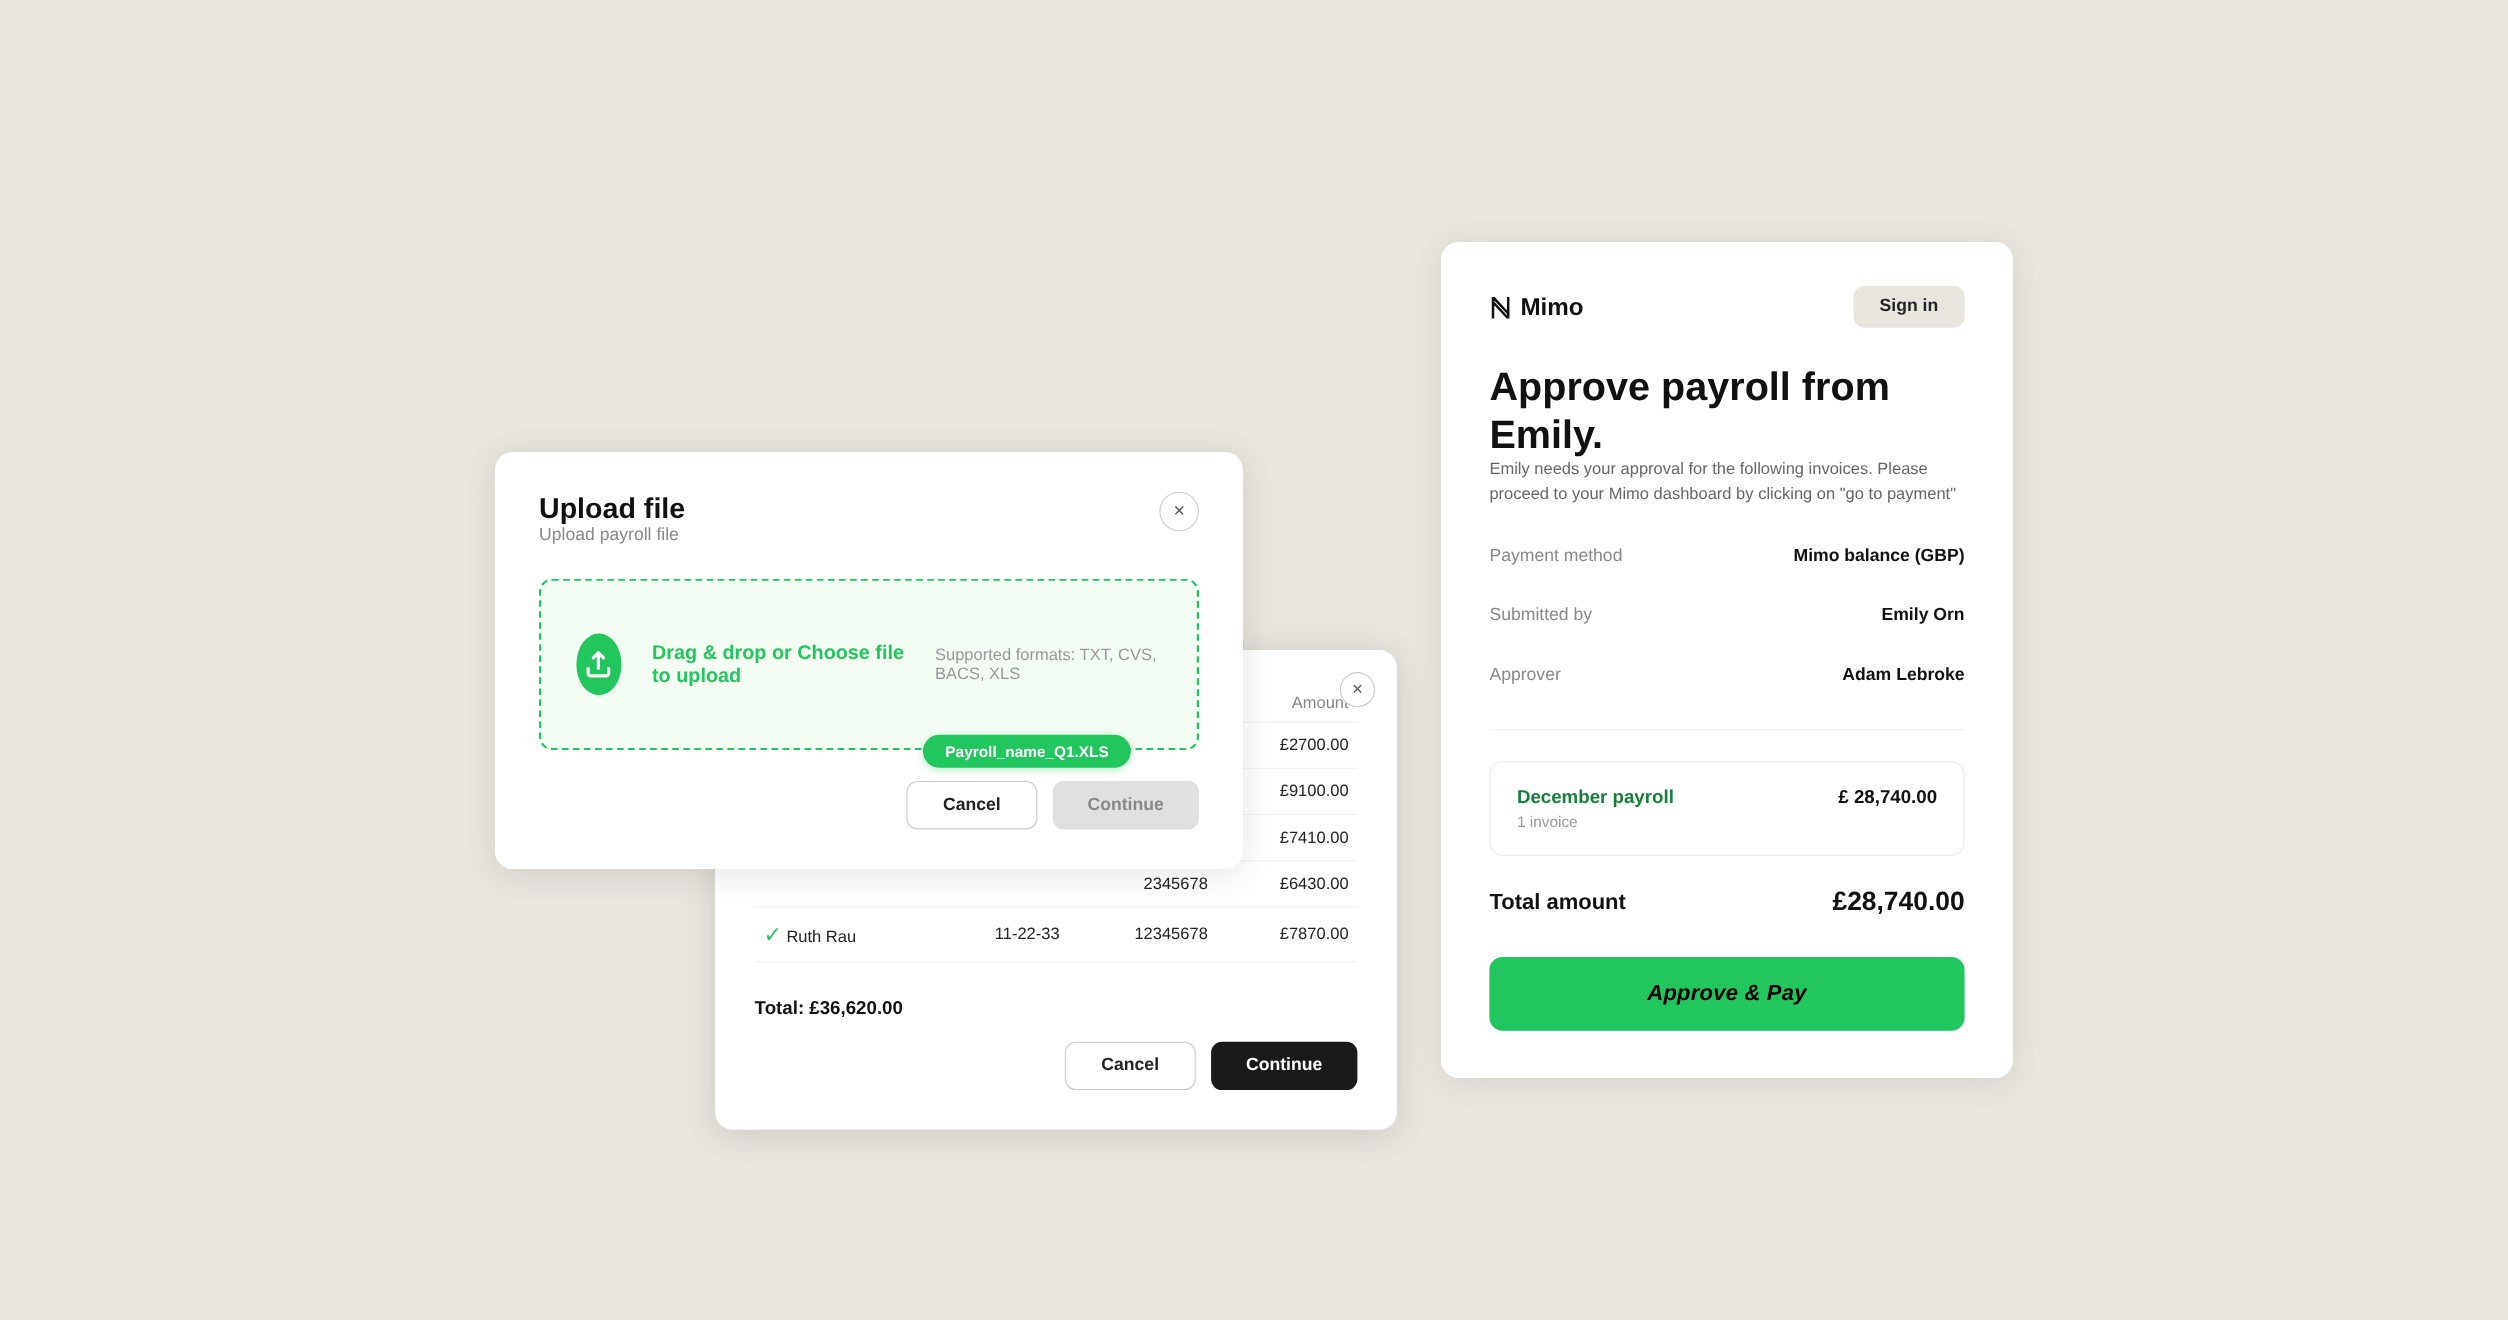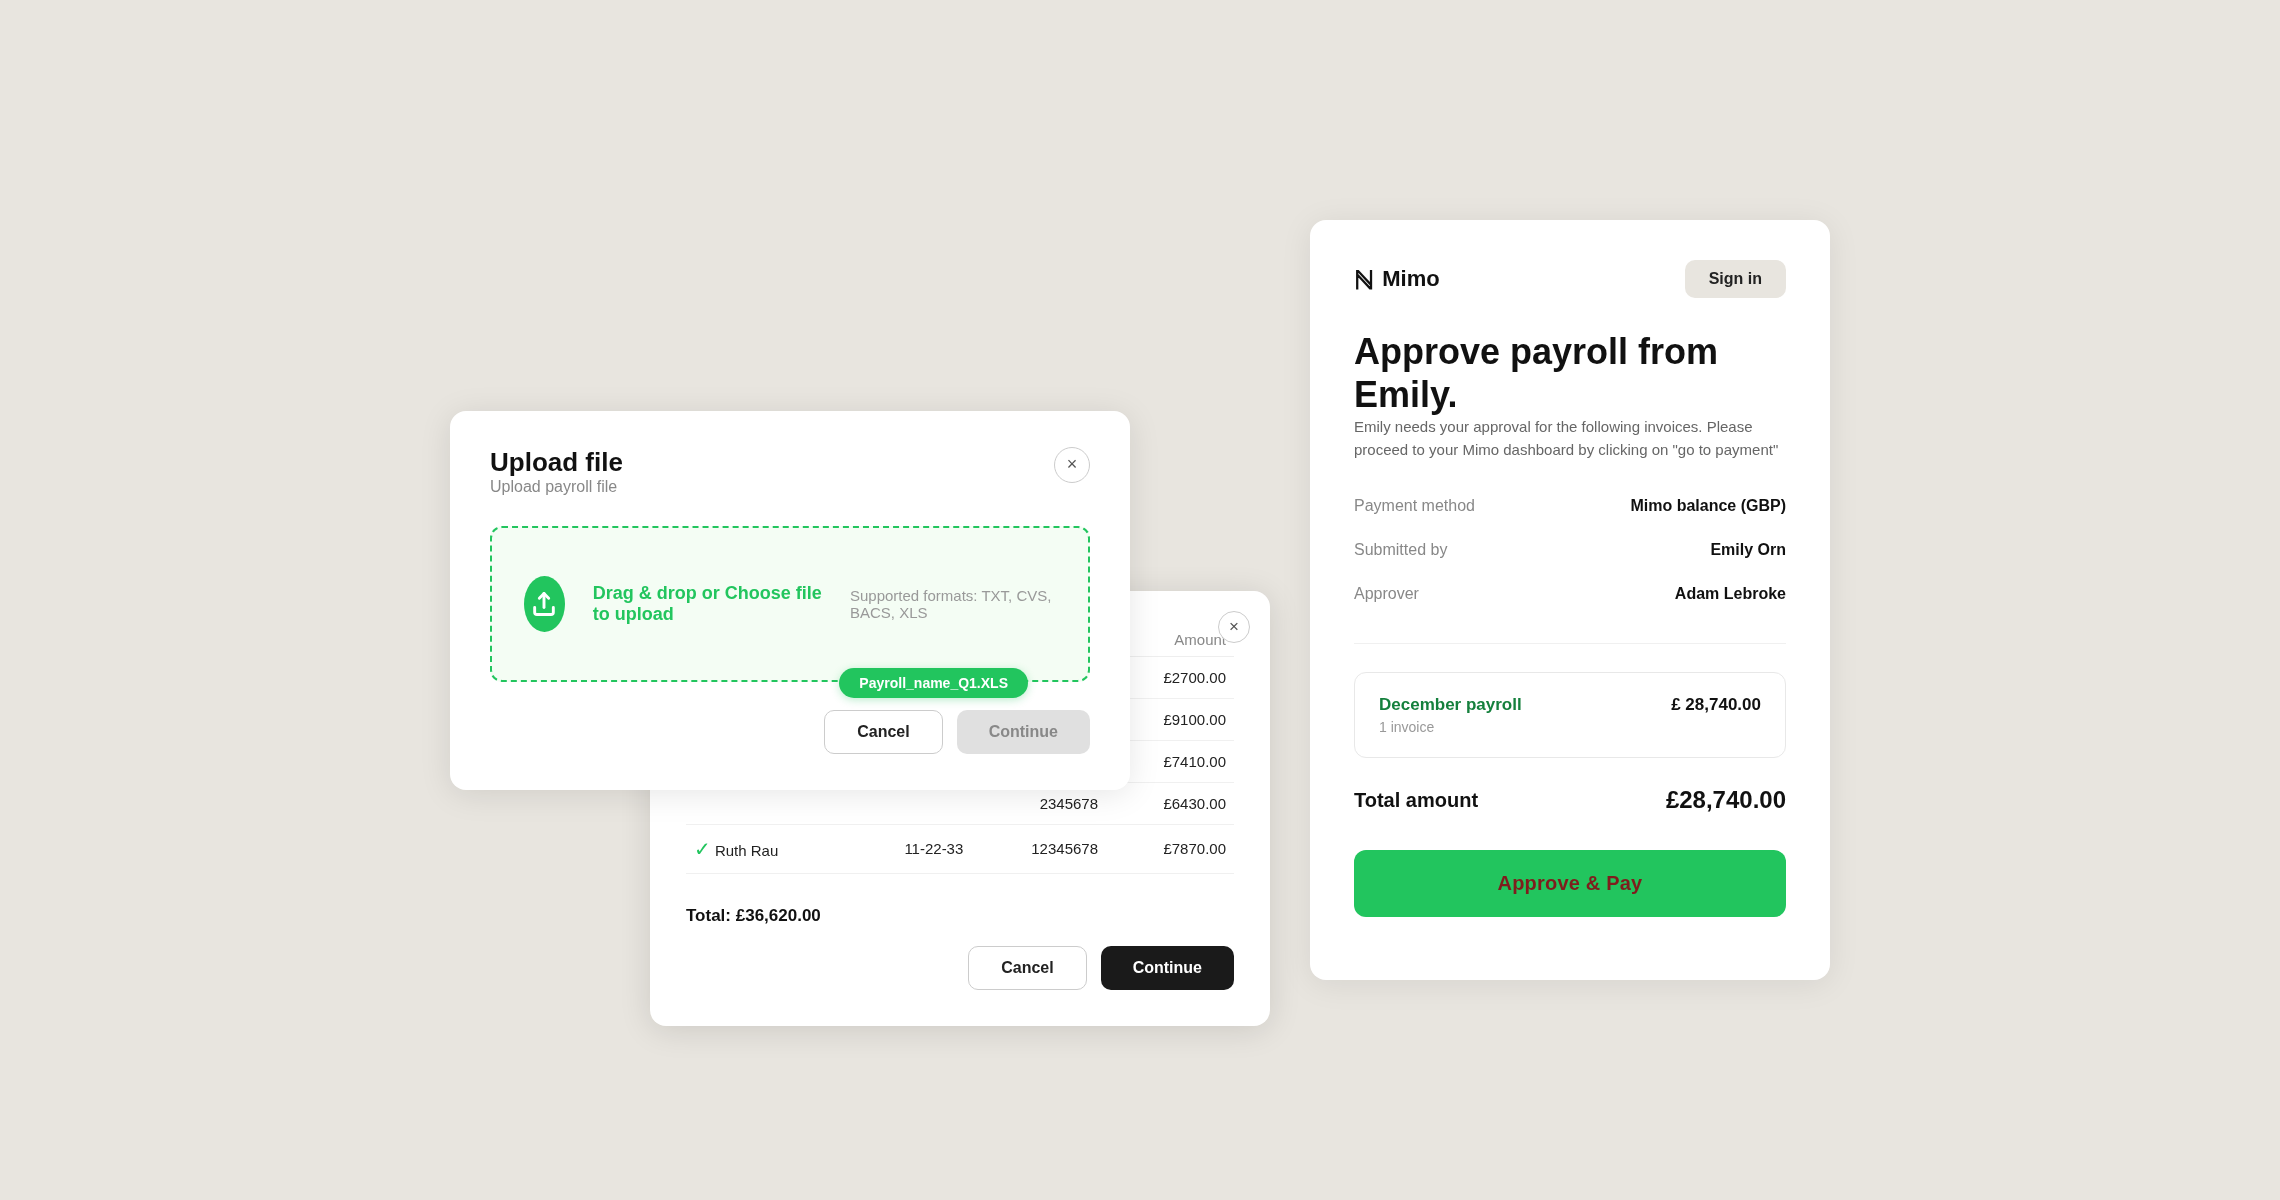--- a/index.html
+++ b/index.html
@@ -279,21 +279,21 @@
     }
     .right-subtitle {
       font-size: 15px;
       color: #666;
       line-height: 1.5;
       margin-bottom: 36px;
     }
     .info-section {
       display: flex;
       flex-direction: column;
-      gap: 26px;
+      gap: 36px;
       margin-bottom: 32px;
     }
     .info-row {
       display: flex;
       justify-content: space-between;
       align-items: center;
     }
     .info-label {
       font-size: 16px;
       color: #888;
@@ -351,23 +351,24 @@
       color: #111;
     }
     .approve-btn {
       width: 100%;
       padding: 22px;
       background: #22c55e;
       border: none;
       border-radius: 12px;
       font-size: 20px;
       font-weight: 700;
-      color: #7f1d1d;
+      color: #000000;
       cursor: pointer;
       letter-spacing: 0.01em;
+      font-style: italic;
     }
   </style>
 </head>
 <body>
 
 <div class="left-section">
 
   <div class="upload-modal">
     <div class="modal-header">
       <div>

